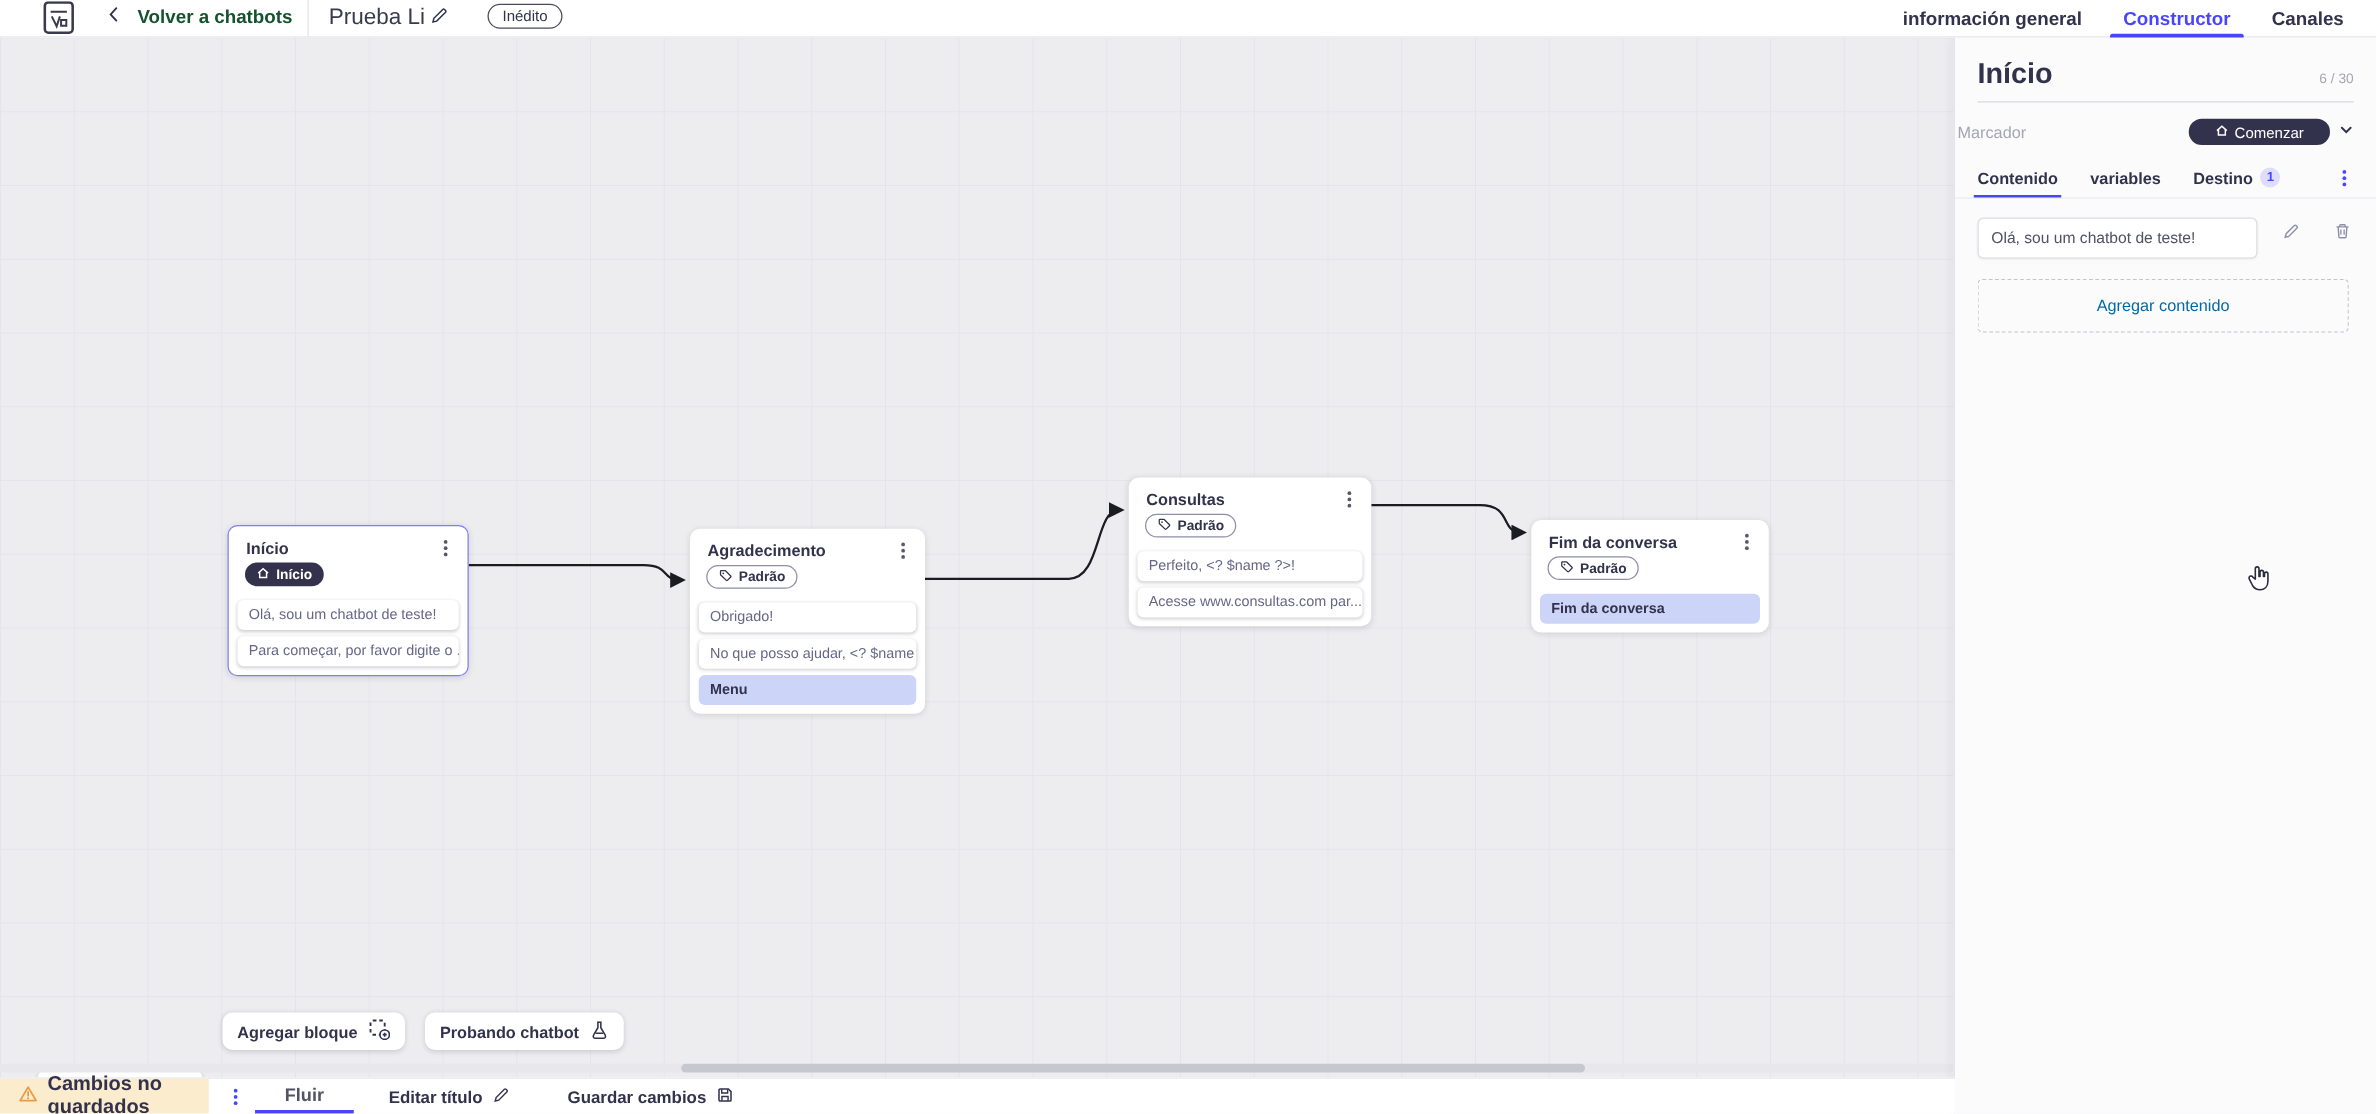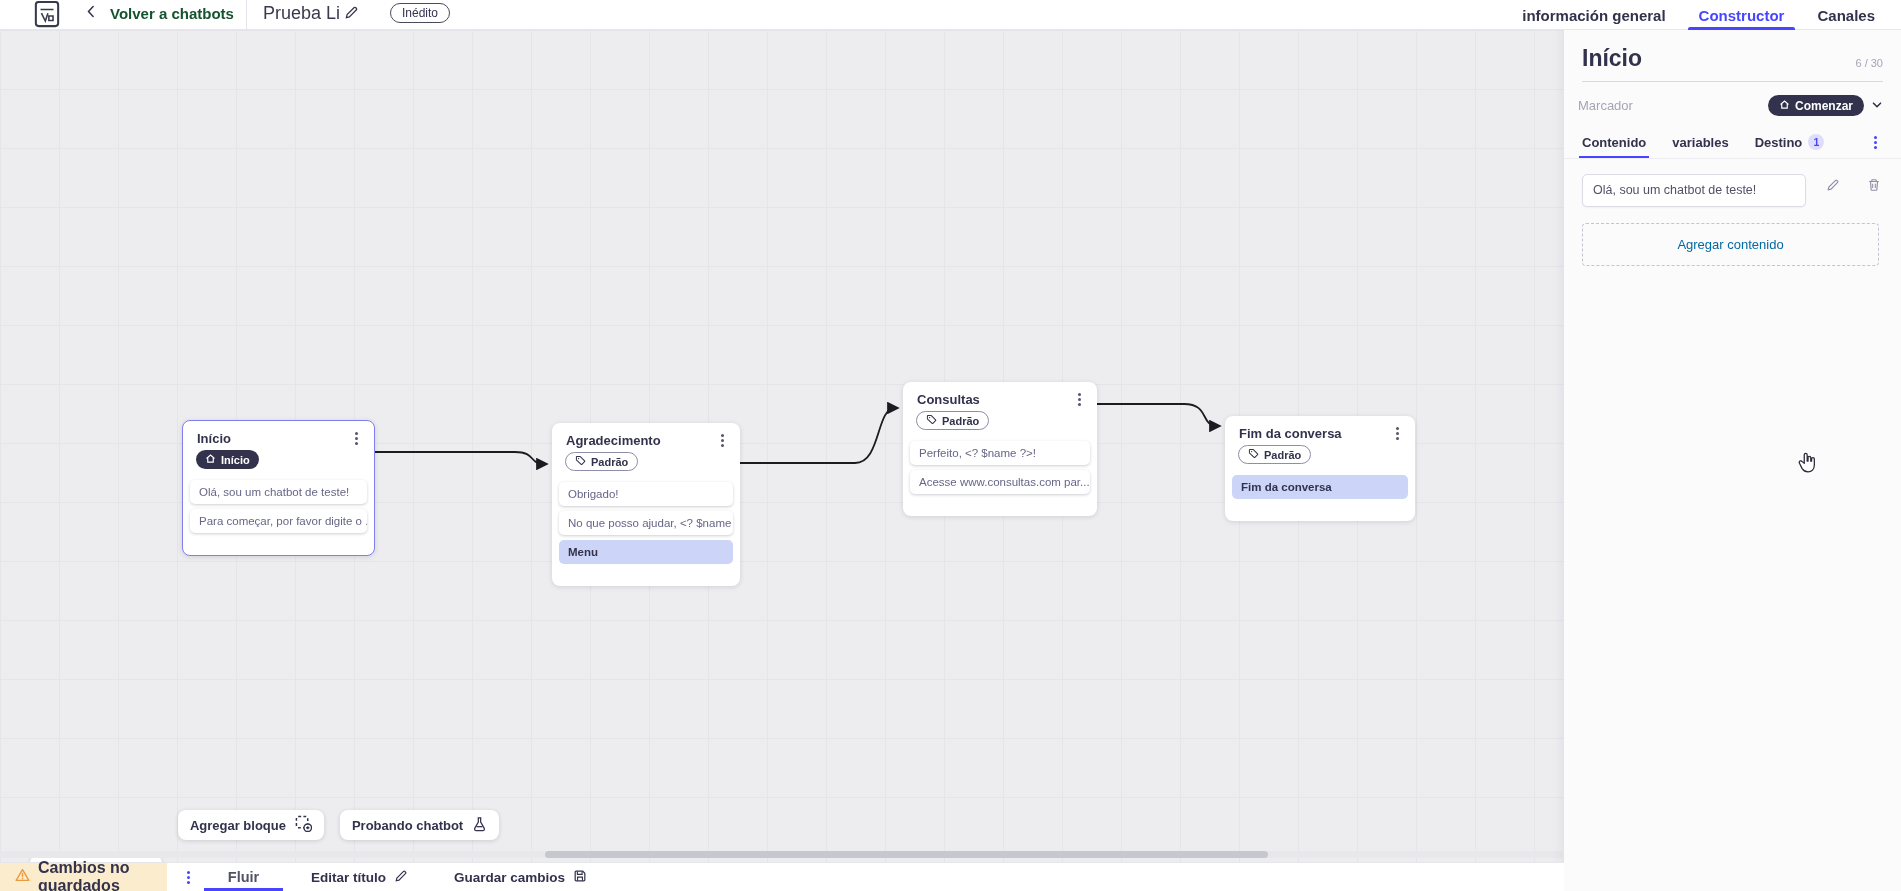--- a/index.html
+++ b/index.html
@@ -27,21 +27,21 @@
 
   
   .canvas { position: absolute; top: 30px; left: 0; width: 1564px; height: 832px;
             background-color: #ededf0;
             background-image: linear-gradient(#e4e4ea 1px, transparent 1px),
                               linear-gradient(90deg, #e4e4ea 1px, transparent 1px);
             background-size: 59px 59px; overflow: hidden; }
   .connections { position: absolute; top: 0; left: 0; pointer-events: none; }
 
   .block { position: absolute; background: #fff; border-radius: 8px;
-           box-shadow: 0 1px 5px rgba(33,33,52,.14); padding-bottom: 22px; }
+           box-shadow: 0 1px 5px rgba(33,33,52,.14); padding-bottom: 7px; }
   .block.selected { border: 1.5px solid #807ff0; }
   .block-head { display: flex; justify-content: space-between; align-items: center; padding: 9px 10px 2px 14px; }
   .block-title { font-size: 13px; font-weight: 700; color: #32324d; }
   .kebab { width: 16px; height: 16px; display: flex; align-items: center; justify-content: center;
            background: none; border: none; cursor: pointer; color: #57576b; }
   .kebab i { width: 3px; height: 3px; border-radius: 50%; background: currentColor;
              box-shadow: 0 -5px 0 currentColor, 0 5px 0 currentColor; display: block; }
   .kebab.blue { color: #4945ff; }
   .tag { display: inline-flex; align-items: center; gap: 5px; height: 19px; padding: 0 9px;
          border-radius: 11px; font-size: 11px; font-weight: 700; margin: 2px 0 6px 13px; }
@@ -67,25 +67,25 @@
   .panel { position: absolute; top: 30px; right: 0; width: 338px; height: 861px; background: #fbfbfc;
            border-left: 1px solid #e3e3e9; box-shadow: -3px 0 8px rgba(33,33,52,.05); z-index: 20; }
   .panel-header { height: 27px; background: #f5f5f8; border-bottom: 1px solid #ececf1;
                   display: flex; align-items: center; justify-content: space-between; padding: 0 15px; }
   .panel-header-title { font-size: 12.5px; font-weight: 700; color: #32324d; }
   .close-btn { background: none; border: none; cursor: pointer; display: flex; }
   .name-row { margin: 15px 18px 0 18px; padding-bottom: 9px; border-bottom: 1px solid #d9d9e0;
               display: flex; justify-content: space-between; align-items: flex-end; }
   .panel-block-name { font-size: 23px; font-weight: 700; color: #32324d; }
   .char-counter { font-size: 11px; color: #a5a5b5; padding-bottom: 3px; }
-  .marker-row { margin: 13px 18px 10px 14px; display: flex; justify-content: space-between; align-items: center; }
+  .marker-row { margin: 13px 18px 10px 2px; display: flex; justify-content: space-between; align-items: center; }
   .marker-label { font-size: 13px; color: #a5a5b5; }
   .marker-value-wrap { display: flex; align-items: center; gap: 7px; }
   .dark-pill { display: inline-flex; align-items: center; gap: 5px; background: #32324d; color: #fff;
-               border-radius: 12px; height: 21px; padding: 0 11px; font-size: 12px; font-weight: 700;
+               border-radius: 12px; height: 21px; padding: 0 21px; font-size: 12px; font-weight: 400;
                border: none; cursor: pointer; }
   .panel-tabs { padding: 0 18px; height: 33px; border-bottom: 1px solid #ececf1;
                 display: flex; align-items: center; gap: 26px; }
   .panel-tab { height: 100%; display: flex; align-items: center; gap: 6px; font-size: 13px; font-weight: 700;
                color: #32324d; position: relative; cursor: pointer; }
   .panel-tab .tab-underline { display: none; }
   .panel-tab.active .tab-underline { display: block; position: absolute; bottom: 0; left: -3px; right: -3px;
                height: 2.5px; background: #4945ff; }
   .tab-badge { width: 16px; height: 16px; border-radius: 50%; background: #dedefc; color: #4945ff;
                font-size: 10.5px; font-weight: 700; display: inline-flex; align-items: center; justify-content: center; }

